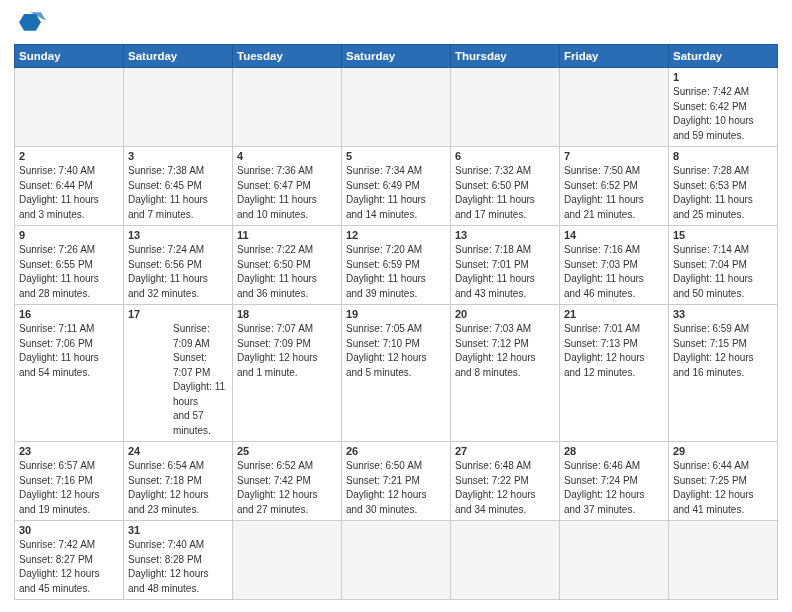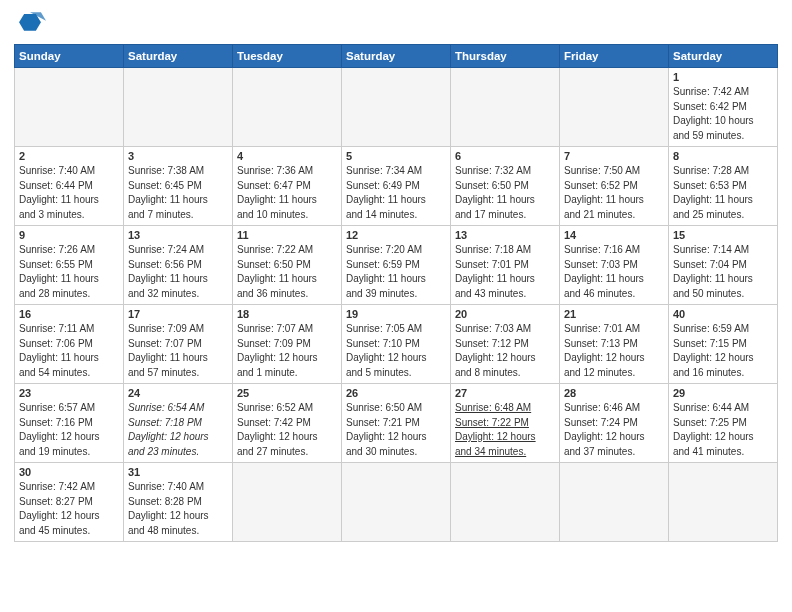--- a/index.html
+++ b/index.html
@@ -253,21 +253,21 @@
         <tr>
           <td>
             <span class="day-number">16</span>
             <div class="day-info" style="white-space: pre-line;">Sunrise: 7:11 AM
 Sunset: 7:06 PM
 Daylight: 11 hours
 and 54 minutes.</div>
           </td>
           <td>
             <span class="day-number">17</span>
-            <div class="day-info" style="white-space: pre-line;">Sunrise: 7:09 AM
+            <div class="day-info" style="white-space: pre-line; margin-left: 45px;">Sunrise: 7:09 AM
 Sunset: 7:07 PM
 Daylight: 11 hours
 and 57 minutes.</div>
           </td>
           <td>
             <span class="day-number">18</span>
             <div class="day-info" style="white-space: pre-line;">Sunrise: 7:07 AM
 Sunset: 7:09 PM
 Daylight: 12 hours
 and 1 minute.</div>
@@ -287,59 +287,59 @@
 and 8 minutes.</div>
           </td>
           <td>
             <span class="day-number">21</span>
             <div class="day-info" style="white-space: pre-line;">Sunrise: 7:01 AM
 Sunset: 7:13 PM
 Daylight: 12 hours
 and 12 minutes.</div>
           </td>
           <td>
-            <span class="day-number">40</span>
+            <span class="day-number">33</span>
             <div class="day-info" style="white-space: pre-line;">Sunrise: 6:59 AM
 Sunset: 7:15 PM
 Daylight: 12 hours
 and 16 minutes.</div>
           </td>
         </tr>
         <tr>
           <td>
             <span class="day-number">23</span>
             <div class="day-info" style="white-space: pre-line;">Sunrise: 6:57 AM
 Sunset: 7:16 PM
 Daylight: 12 hours
 and 19 minutes.</div>
           </td>
           <td>
             <span class="day-number">24</span>
-            <div class="day-info" style="white-space: pre-line; font-style: italic;">Sunrise: 6:54 AM
+            <div class="day-info" style="white-space: pre-line;">Sunrise: 6:54 AM
 Sunset: 7:18 PM
 Daylight: 12 hours
 and 23 minutes.</div>
           </td>
           <td>
             <span class="day-number">25</span>
             <div class="day-info" style="white-space: pre-line;">Sunrise: 6:52 AM
 Sunset: 7:42 PM
 Daylight: 12 hours
 and 27 minutes.</div>
           </td>
           <td>
             <span class="day-number">26</span>
             <div class="day-info" style="white-space: pre-line;">Sunrise: 6:50 AM
 Sunset: 7:21 PM
 Daylight: 12 hours
 and 30 minutes.</div>
           </td>
           <td>
             <span class="day-number">27</span>
-            <div class="day-info" style="white-space: pre-line; text-decoration: underline;">Sunrise: 6:48 AM
+            <div class="day-info" style="white-space: pre-line;">Sunrise: 6:48 AM
 Sunset: 7:22 PM
 Daylight: 12 hours
 and 34 minutes.</div>
           </td>
           <td>
             <span class="day-number">28</span>
             <div class="day-info" style="white-space: pre-line;">Sunrise: 6:46 AM
 Sunset: 7:24 PM
 Daylight: 12 hours
 and 37 minutes.</div>

